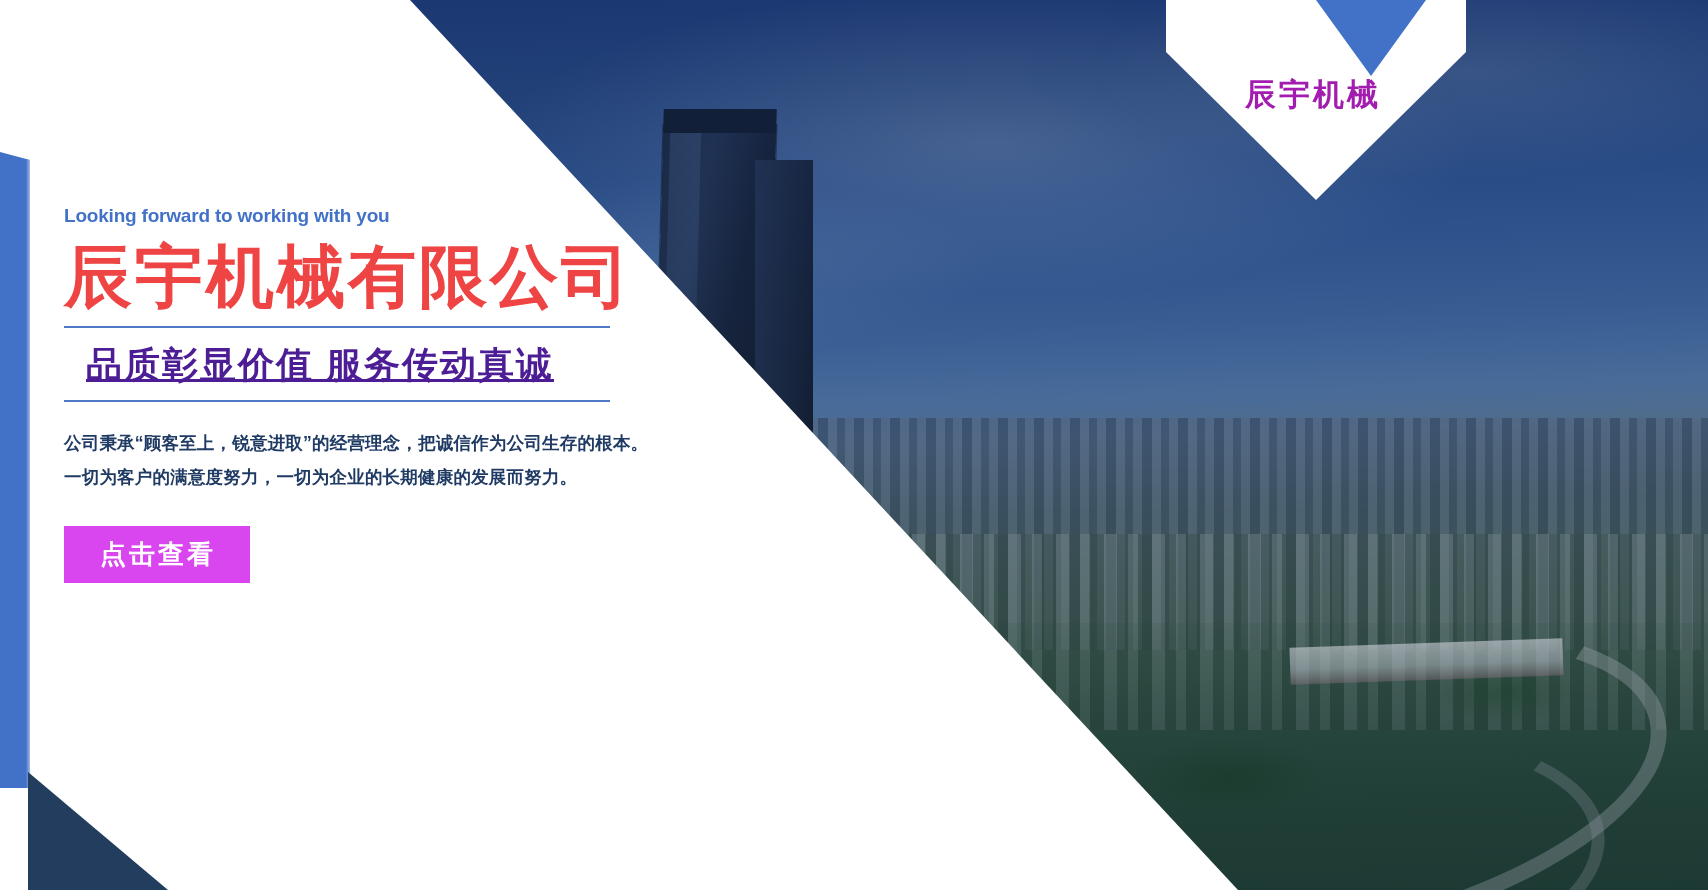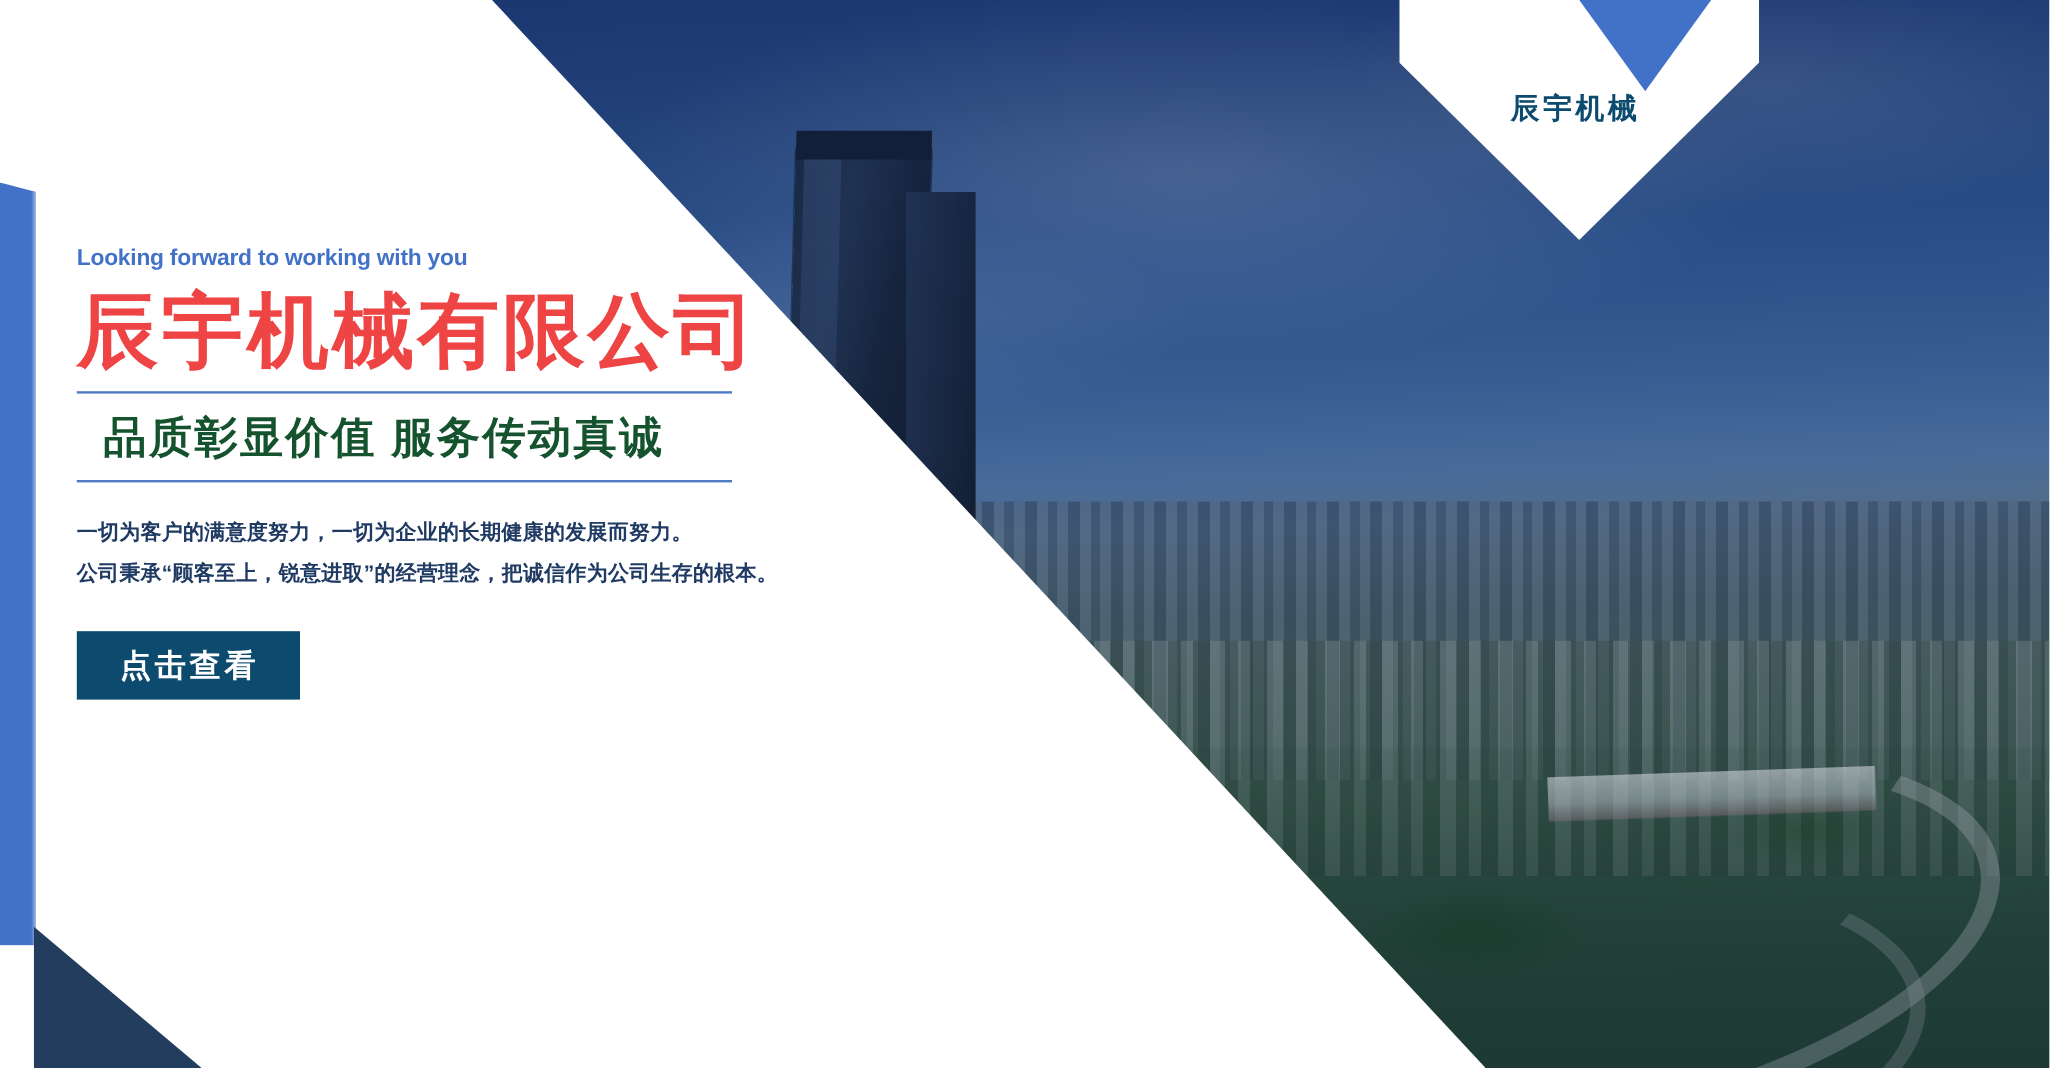--- a/index.html
+++ b/index.html
@@ -194,24 +194,24 @@
     left:150px; top:0;
     width:110px; height:76px;
     background:#4272c8;
     clip-path:polygon(0 0, 100% 0, 50% 100%, 0 0);
   }
   .badge-label {
     position:absolute;
     left:0; right:0;
     top:74px;
     text-align:center;
-    font-size:24px;
+    font-size:31px;
     font-weight:700;
     letter-spacing:3px;
-    color:#0c4a6e;
+    color:#a21caf;
     padding-right:6px;
   }
 
   
   .content {
     position:absolute;
     left:64px; top:206px;
     width:620px;
   }
   .eyebrow {
@@ -233,41 +233,42 @@
   }
   .rule {
     height:2px;
     background:#4f7bc4;
     margin:14px 0 0 0;
     width:546px;
   }
   .tagline {
     font-size:36px;
     font-weight:700;
-    color:#14532d;
+    color:#4c1d95;
     letter-spacing:2px;
     line-height:1.5;
     padding:10px 0 8px 22px;
     white-space:nowrap;
+    text-decoration:underline;
   }
   .rule.second { margin-top:0; }
   .paragraph {
     margin-top:24px;
     font-size:17.5px;
     font-weight:600;
     color:#1f3a63;
     line-height:1.95;
     letter-spacing:.2px;
   }
   .paragraph div { white-space:nowrap; }
 
   .cta {
     display:inline-block;
     margin-top:32px;
-    background:#0c4a6e;
+    background:#d946ef;
     color:#ffffff;
     font-size:26px;
     font-weight:700;
     letter-spacing:3px;
     padding:14px 34px 15px 36px;
     border:none;
     cursor:pointer;
     line-height:1.1;
     font-family:inherit;
   }
@@ -307,20 +308,20 @@
 
     <h1 class="headline">辰宇机械有限公司</h1>
 
     <div class="rule"></div>
 
     <div class="tagline">品质彰显价值  服务传动真诚</div>
 
     <div class="rule second"></div>
 
     <div class="paragraph">
+      <div>公司秉承“顾客至上，锐意进取”的经营理念，把诚信作为公司生存的根本。</div>
       <div>一切为客户的满意度努力，一切为企业的长期健康的发展而努力。</div>
-      <div>公司秉承“顾客至上，锐意进取”的经营理念，把诚信作为公司生存的根本。</div>
     </div>
 
     <button class="cta">点击查看</button>
   </div>
 
 </div>
 
 </body></html>

